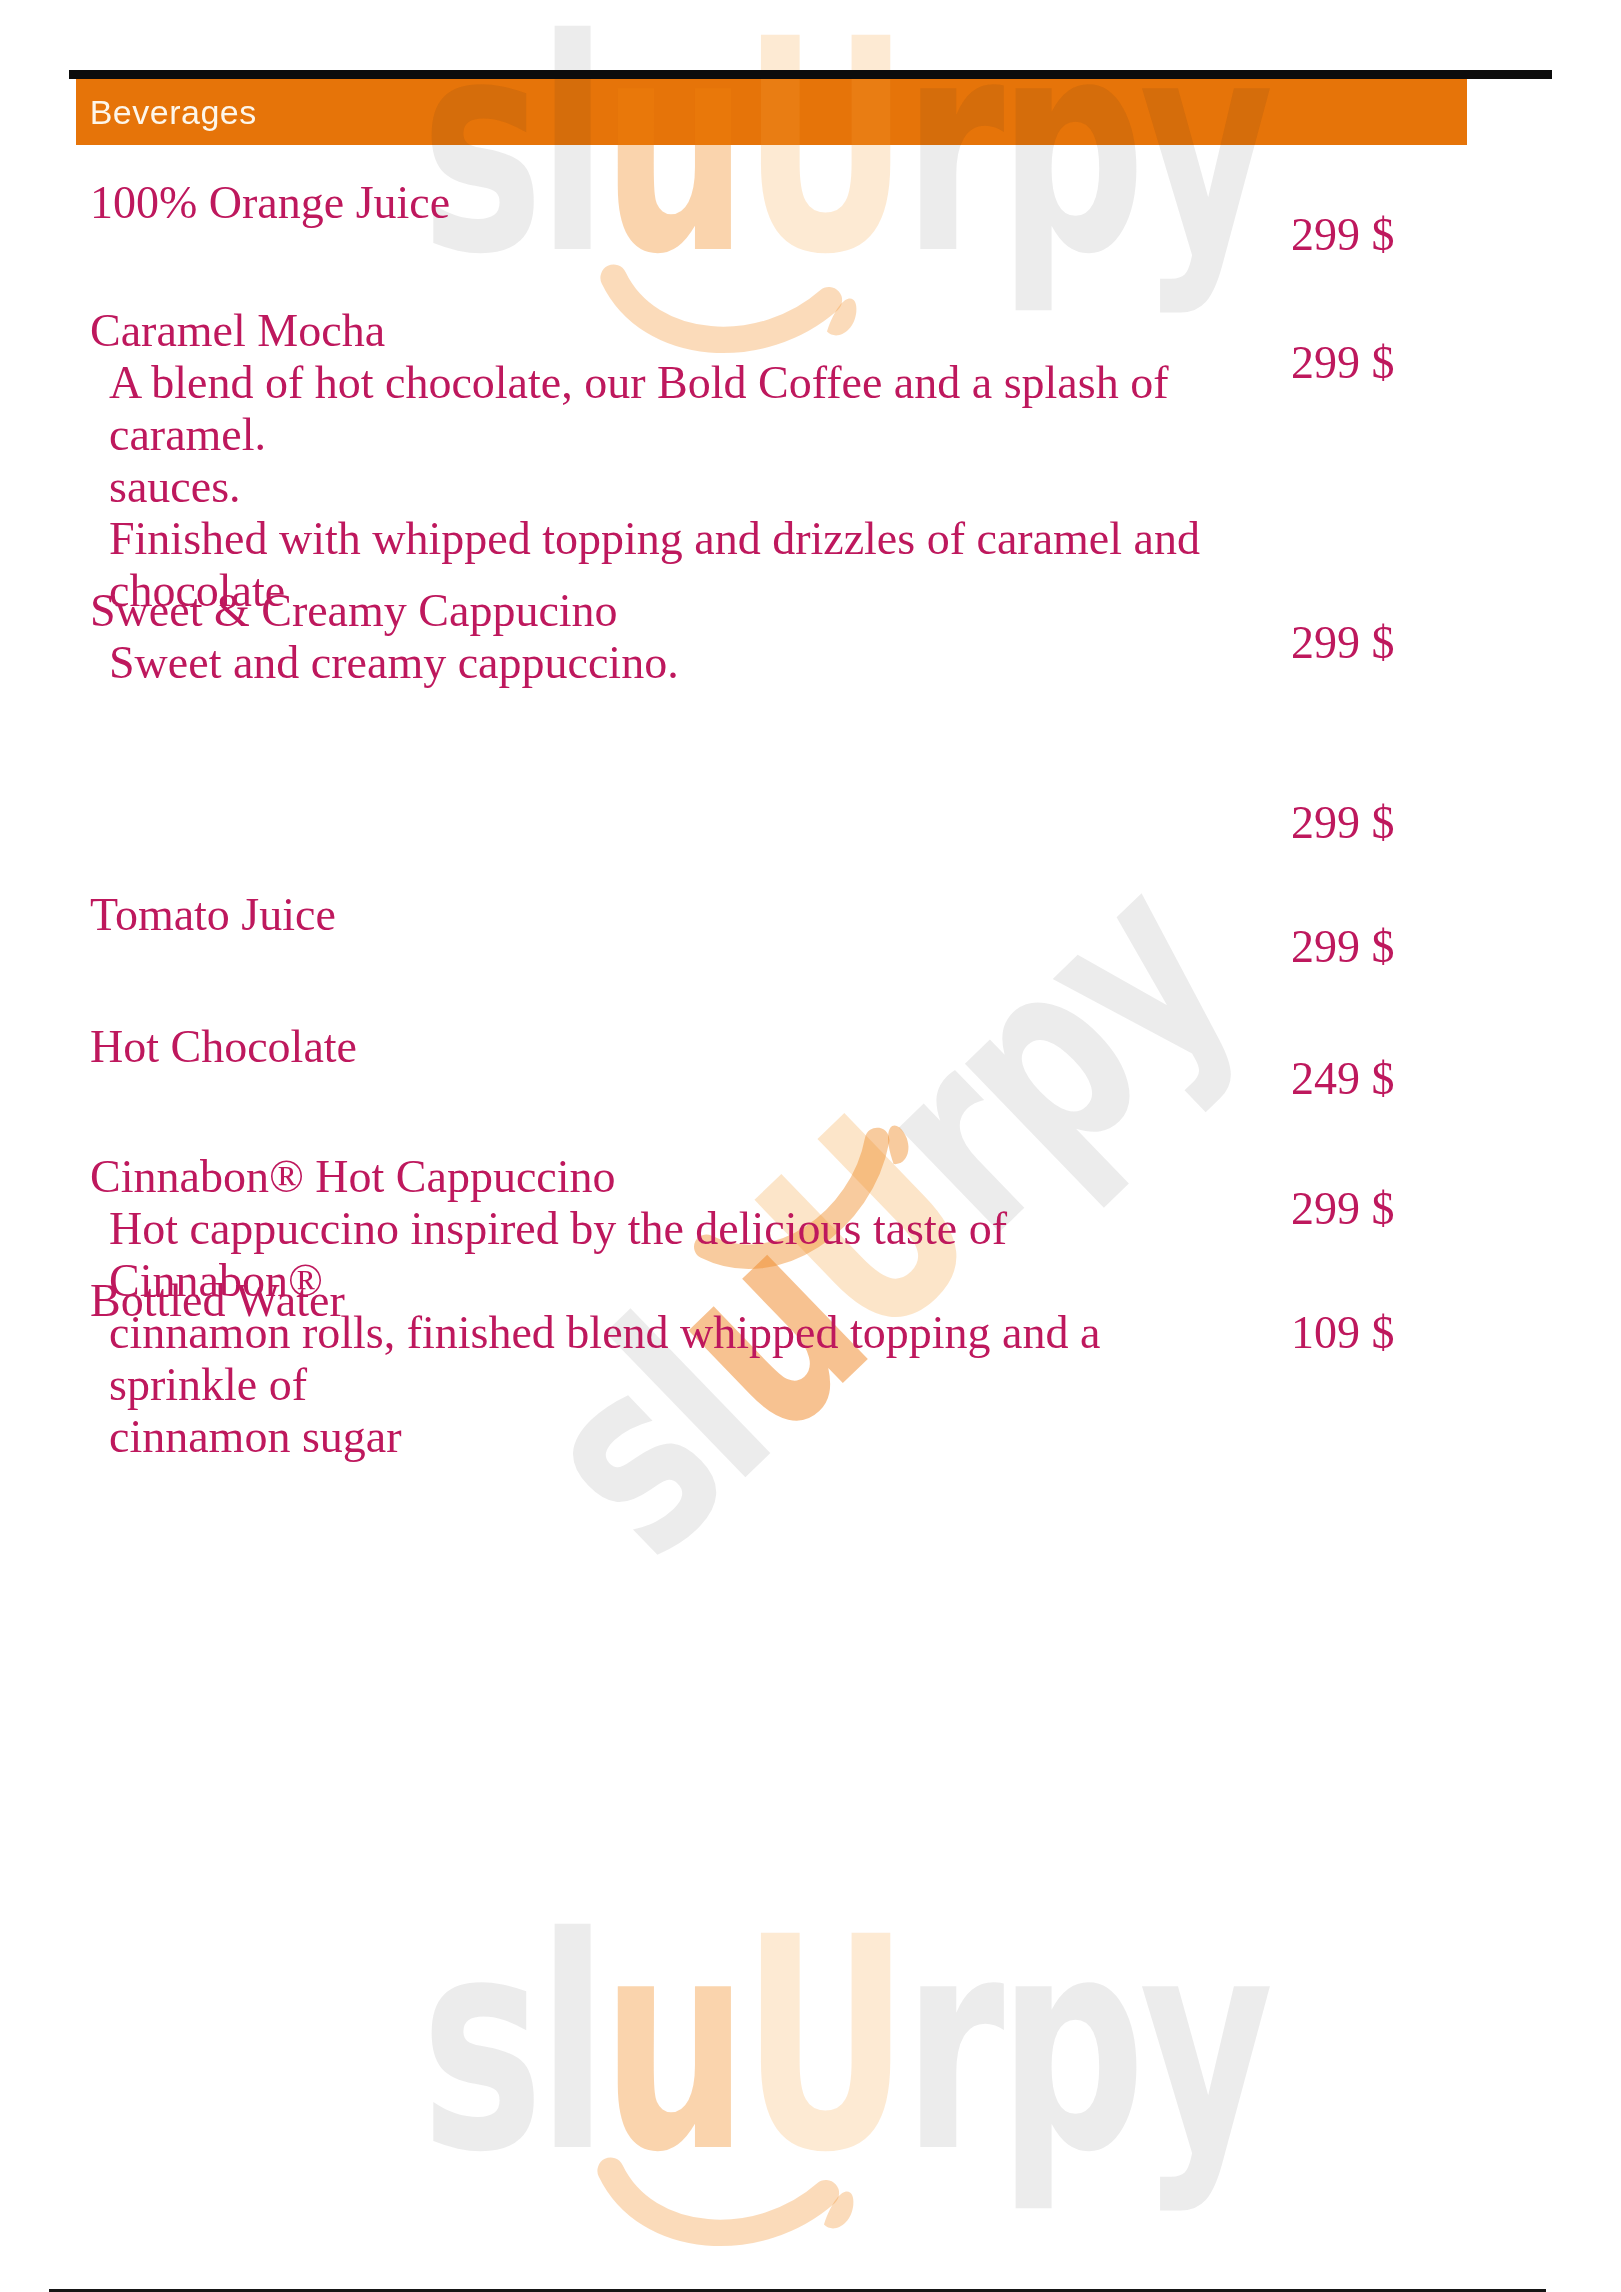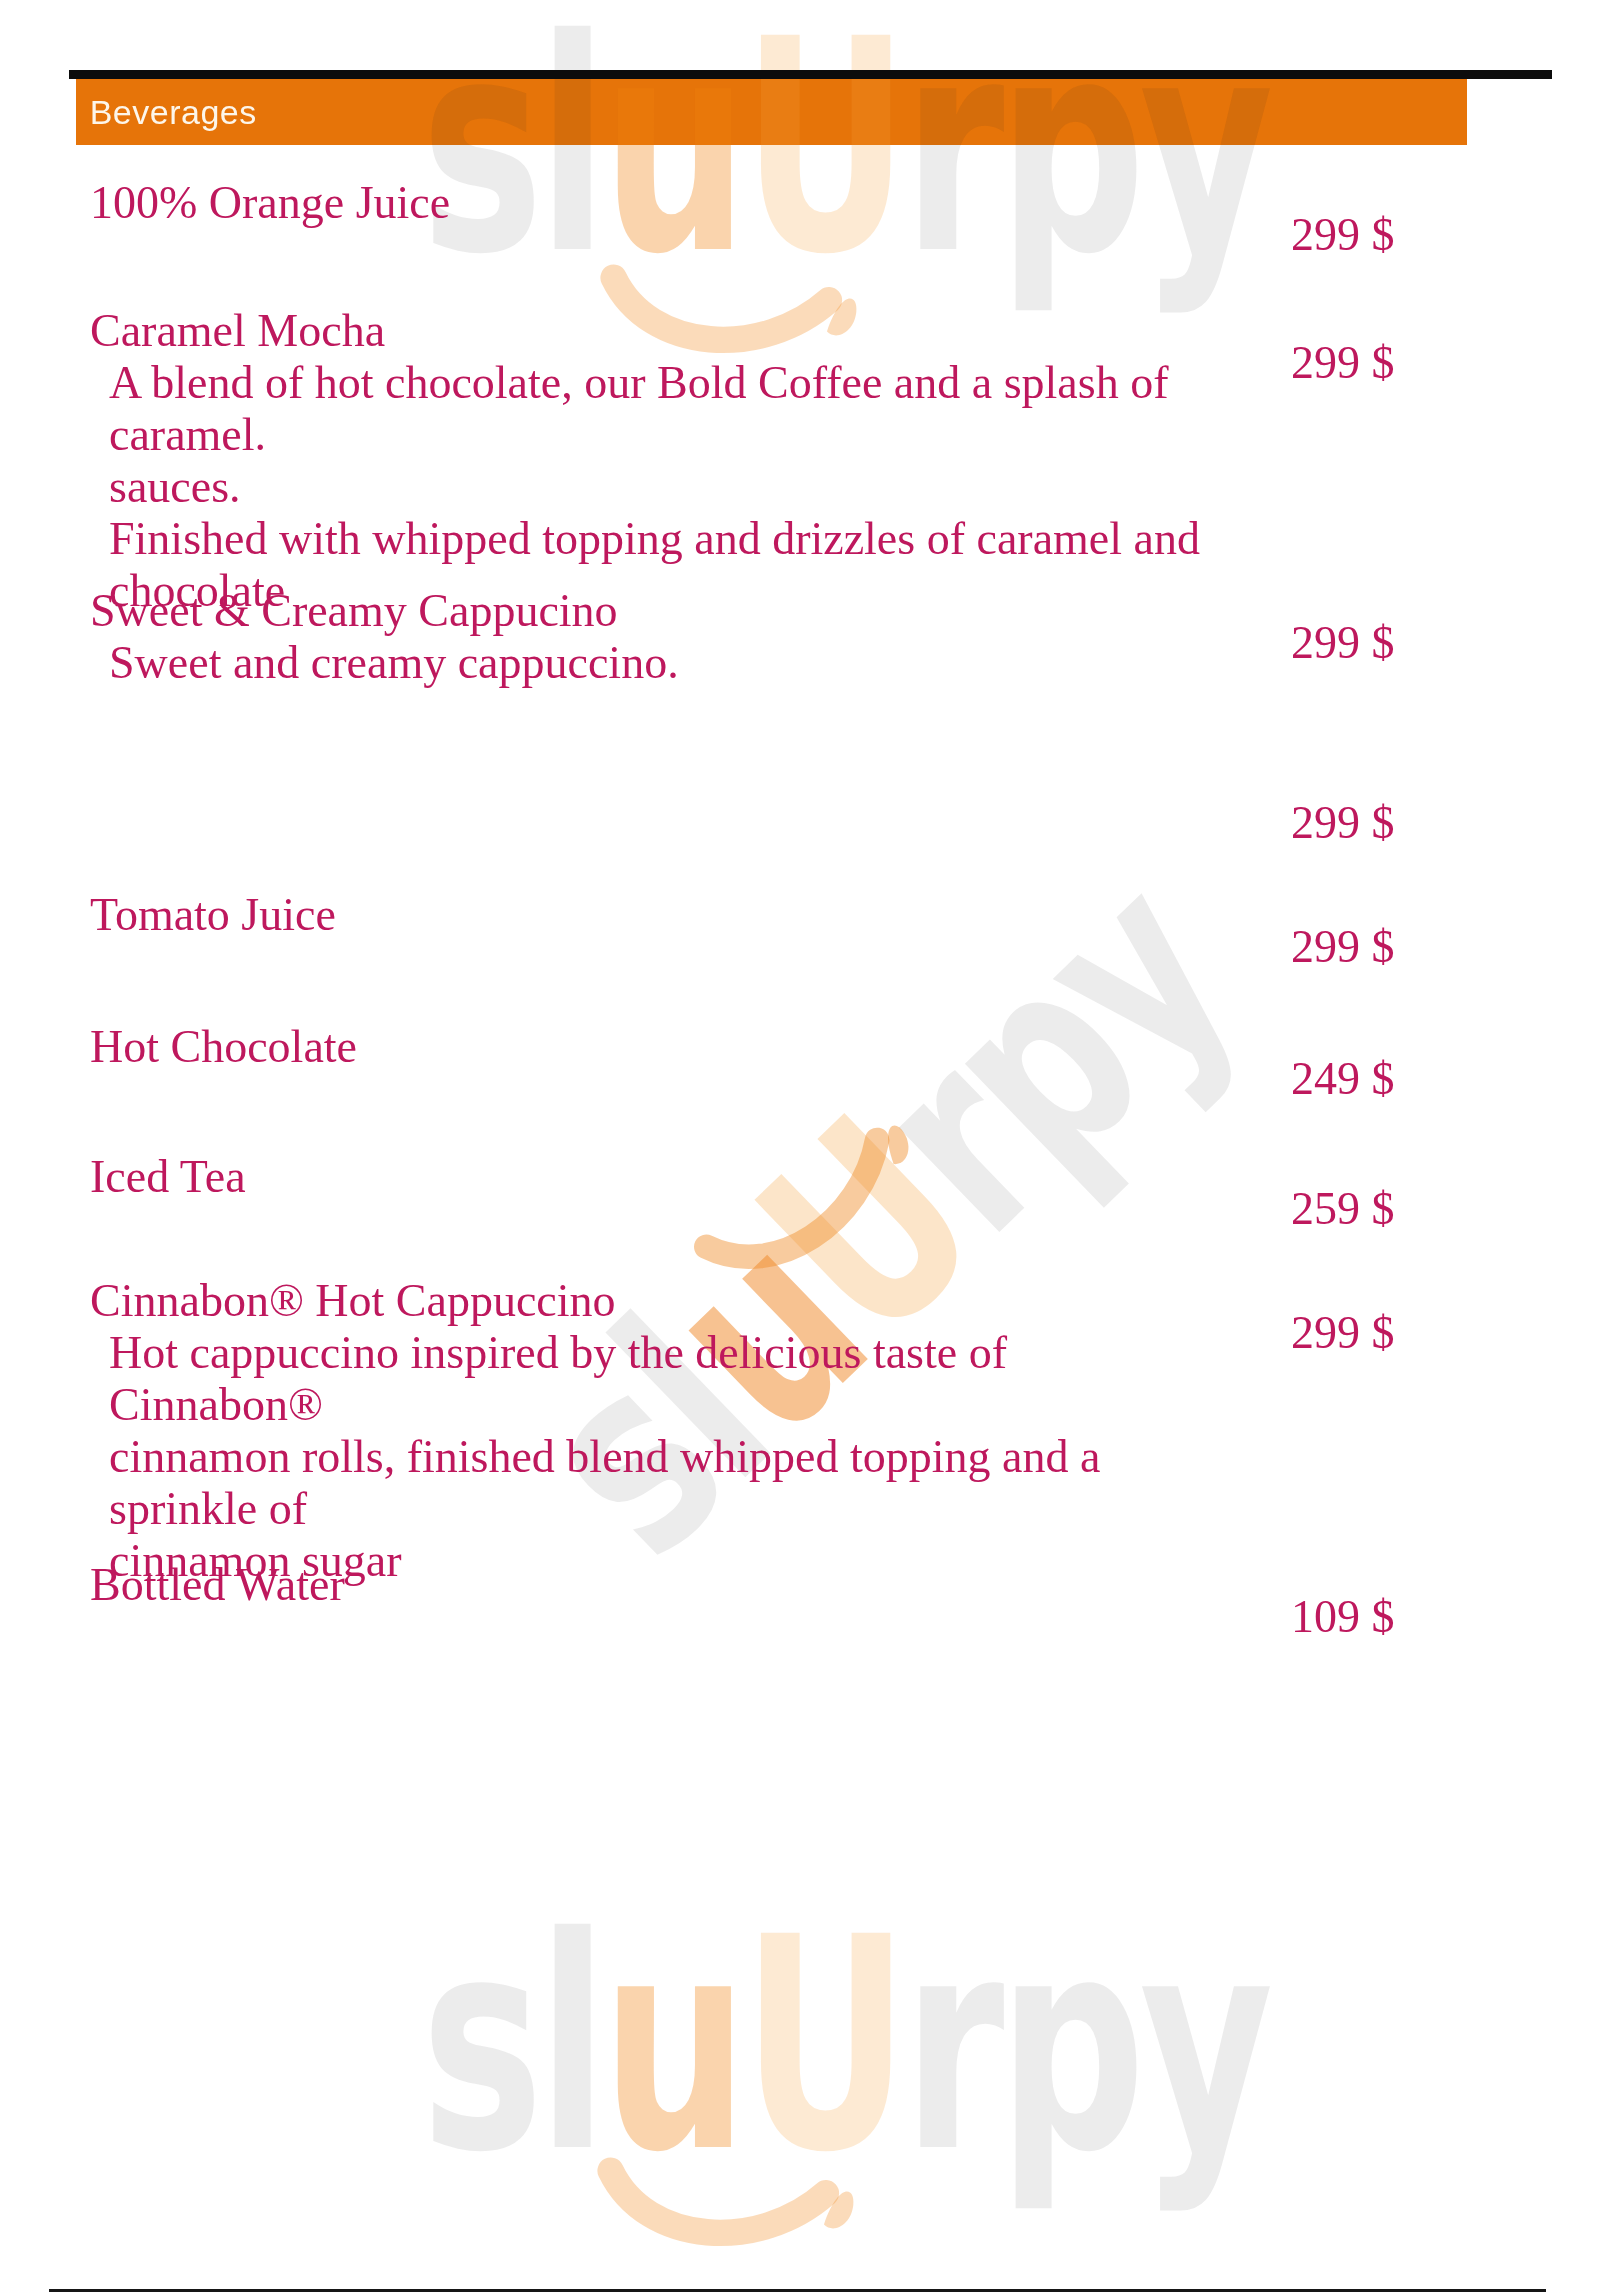--- a/index.html
+++ b/index.html
@@ -149,24 +149,20 @@
     <div class="item">
       <span class="name">Tomato Juice</span>
       <span class="price">299 $</span>
     </div>
 
     <div class="item">
       <span class="name">Hot Chocolate</span>
       <span class="price">249 $</span>
     </div>
 
-    <div class="item">
-      <span class="name">Iced Tea</span>
-      <span class="price">259 $</span>
-    </div>
 
     <div class="item">
       <span class="name">Cinnabon® Hot Cappuccino</span>
       <span class="price">299 $</span>
       <div class="desc">
         <div>Hot cappuccino inspired by the delicious taste of Cinnabon®</div>
         <div>cinnamon rolls, finished blend whipped topping and a sprinkle of</div>
         <div>cinnamon sugar</div>
       </div>
     </div>

